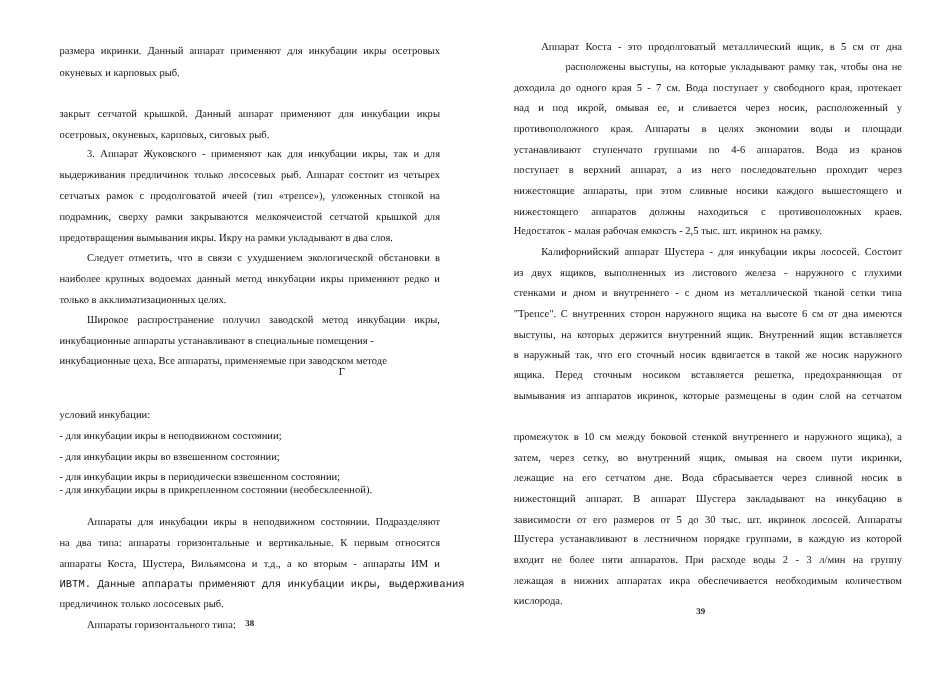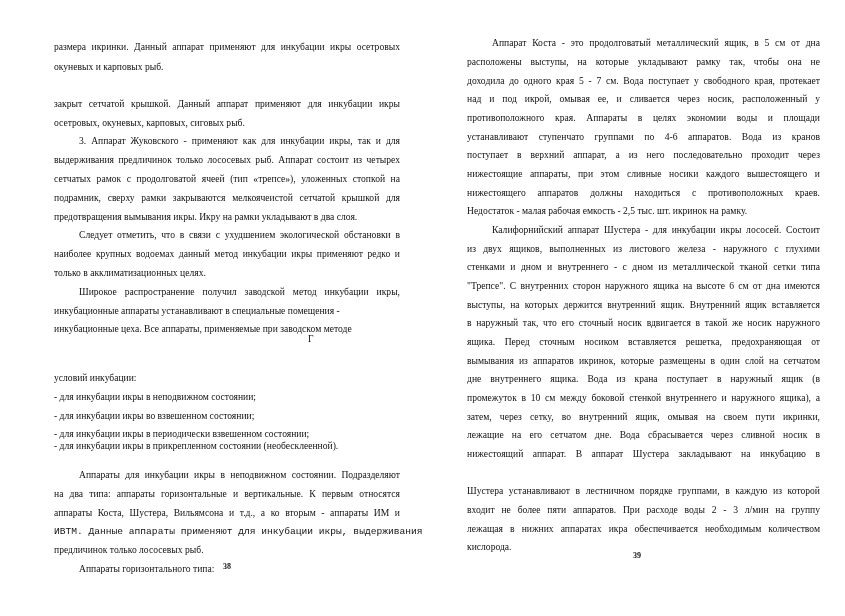--- a/index.html
+++ b/index.html
@@ -41,42 +41,42 @@
     <div class="line last" style="top: 440px;">- для инкубации икры в прикрепленном состоянии (необесклеенной).</div>
     <div class="line indent" style="top: 469px;">Аппараты для инкубации икры в неподвижном состоянии. Подразделяют</div>
     <div class="line" style="top: 488px;">на два типа: аппараты горизонтальные и вертикальные. К первым относятся</div>
     <div class="line" style="top: 507px;">аппараты Коста, Шустера, Вильямсона и т.д., а ко вторым - аппараты ИМ и</div>
     <div class="line" style="top: 526px; font-family: Liberation Mono, monospace;">ИВТМ. Данные аппараты применяют для инкубации икры, выдерживания</div>
     <div class="line last" style="top: 544px;">предличинок только лососевых рыб.</div>
     <div class="line indent last" style="top: 563px;">Аппараты горизонтального типа:</div>
   </div>
 <div class="page right" id="right-page">
     <div class="line indent" style="top: 37px;">Аппарат Коста - это продолговатый металлический ящик, в 5 см от дна</div>
-    <div class="line" style="top: 56px;">расположены выступы, на которые укладывают рамку так, чтобы она не</div>
+    <div class="line" style="top: 56px; margin-left: 47px;">расположены выступы, на которые укладывают рамку так, чтобы она не</div>
     <div class="line" style="top: 75px;">доходила до одного края 5 - 7 см. Вода поступает у свободного края, протекает</div>
     <div class="line" style="top: 93px;">над и под икрой, омывая ее, и сливается через носик, расположенный у</div>
     <div class="line" style="top: 112px;">противоположного края. Аппараты в целях экономии воды и площади</div>
     <div class="line" style="top: 131px;">устанавливают ступенчато группами по 4-6 аппаратов. Вода из кранов</div>
     <div class="line" style="top: 149px;">поступает в верхний аппарат, а из него последовательно проходит через</div>
     <div class="line" style="top: 168px;">нижестоящие аппараты, при этом сливные носики каждого вышестоящего и</div>
     <div class="line" style="top: 187px;">нижестоящего аппаратов должны находиться с противоположных краев.</div>
     <div class="line last" style="top: 205px;">Недостаток - малая рабочая емкость - 2,5 тыс. шт. икринок на рамку.</div>
     <div class="line indent" style="top: 224px;">Калифорнийский аппарат Шустера - для инкубации икры лососей. Состоит</div>
     <div class="line" style="top: 243px;">из двух ящиков, выполненных из листового железа - наружного с глухими</div>
     <div class="line" style="top: 261px;">стенками и дном и внутреннего - с дном из металлической тканой сетки типа</div>
     <div class="line" style="top: 280px;">"Трепсе". С внутренних сторон наружного ящика на высоте 6 см от дна имеются</div>
     <div class="line" style="top: 299px;">выступы, на которых держится внутренний ящик. Внутренний ящик вставляется</div>
     <div class="line" style="top: 317px;">в наружный так, что его сточный носик вдвигается в такой же носик наружного</div>
     <div class="line" style="top: 336px;">ящика. Перед сточным носиком вставляется решетка, предохраняющая от</div>
     <div class="line" style="top: 355px;">вымывания из аппаратов икринок, которые размещены в один слой на сетчатом</div>
-    <div class="line" style="top: 373px;">дне внутреннего ящика. Вода из крана поступает в наружный ящик (в</div>
     <div class="line" style="top: 392px;">промежуток в 10 см между боковой стенкой внутреннего и наружного ящика), а</div>
     <div class="line" style="top: 411px;">затем, через сетку, во внутренний ящик, омывая на своем пути икринки,</div>
     <div class="line" style="top: 429px;">лежащие на его сетчатом дне. Вода сбрасывается через сливной носик в</div>
     <div class="line" style="top: 448px;">нижестоящий аппарат. В аппарат Шустера закладывают на инкубацию в</div>
+    <div class="line" style="top: 467px;">зависимости от его размеров от 5 до 30 тыс. шт. икринок лососей. Аппараты</div>
     <div class="line" style="top: 485px;">Шустера устанавливают в лестничном порядке группами, в каждую из которой</div>
     <div class="line" style="top: 504px;">входит не более пяти аппаратов. При расходе воды 2 - 3 л/мин на группу</div>
     <div class="line" style="top: 523px;">лежащая в нижних аппаратах икра обеспечивается необходимым количеством</div>
     <div class="line last" style="top: 541px;">кислорода.</div>
   </div>
 
 <div class="marker" style="left:308px; top:333px;">Г</div>
 <div class="pagenum" style="left:223px; top:562px;">38</div>
 <div class="pagenum" style="left:633px; top:551px;">39</div>
 

